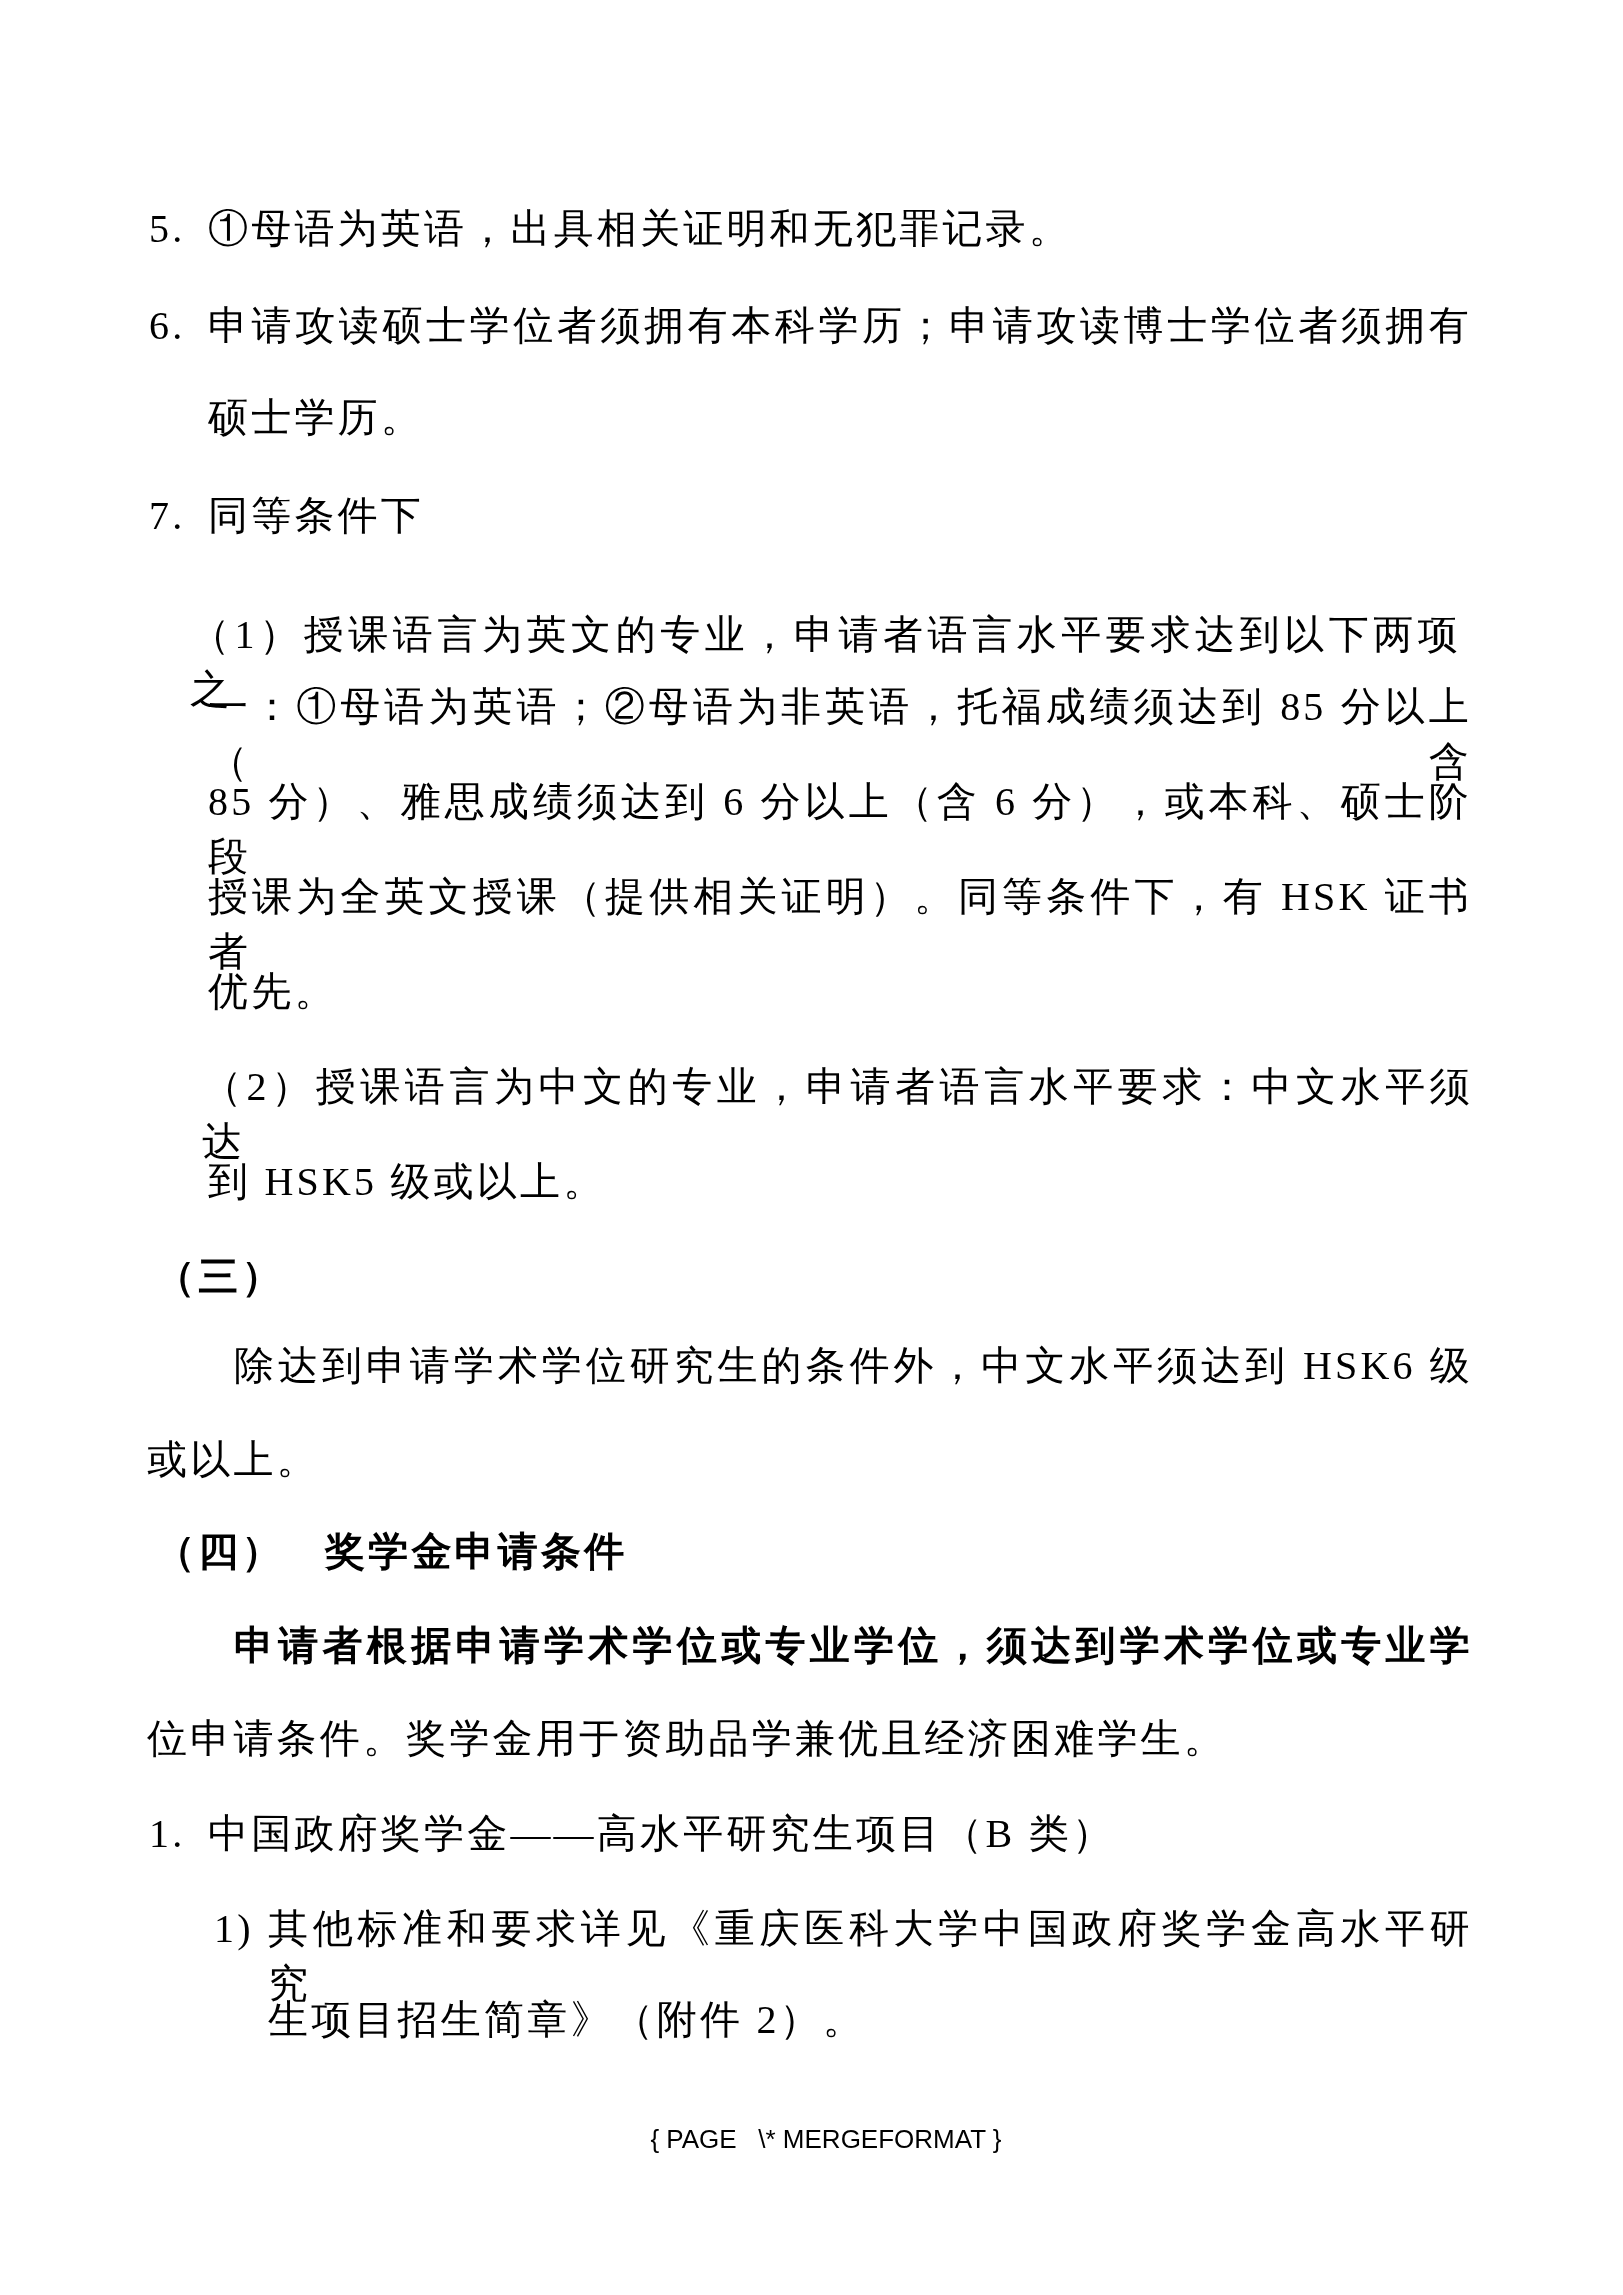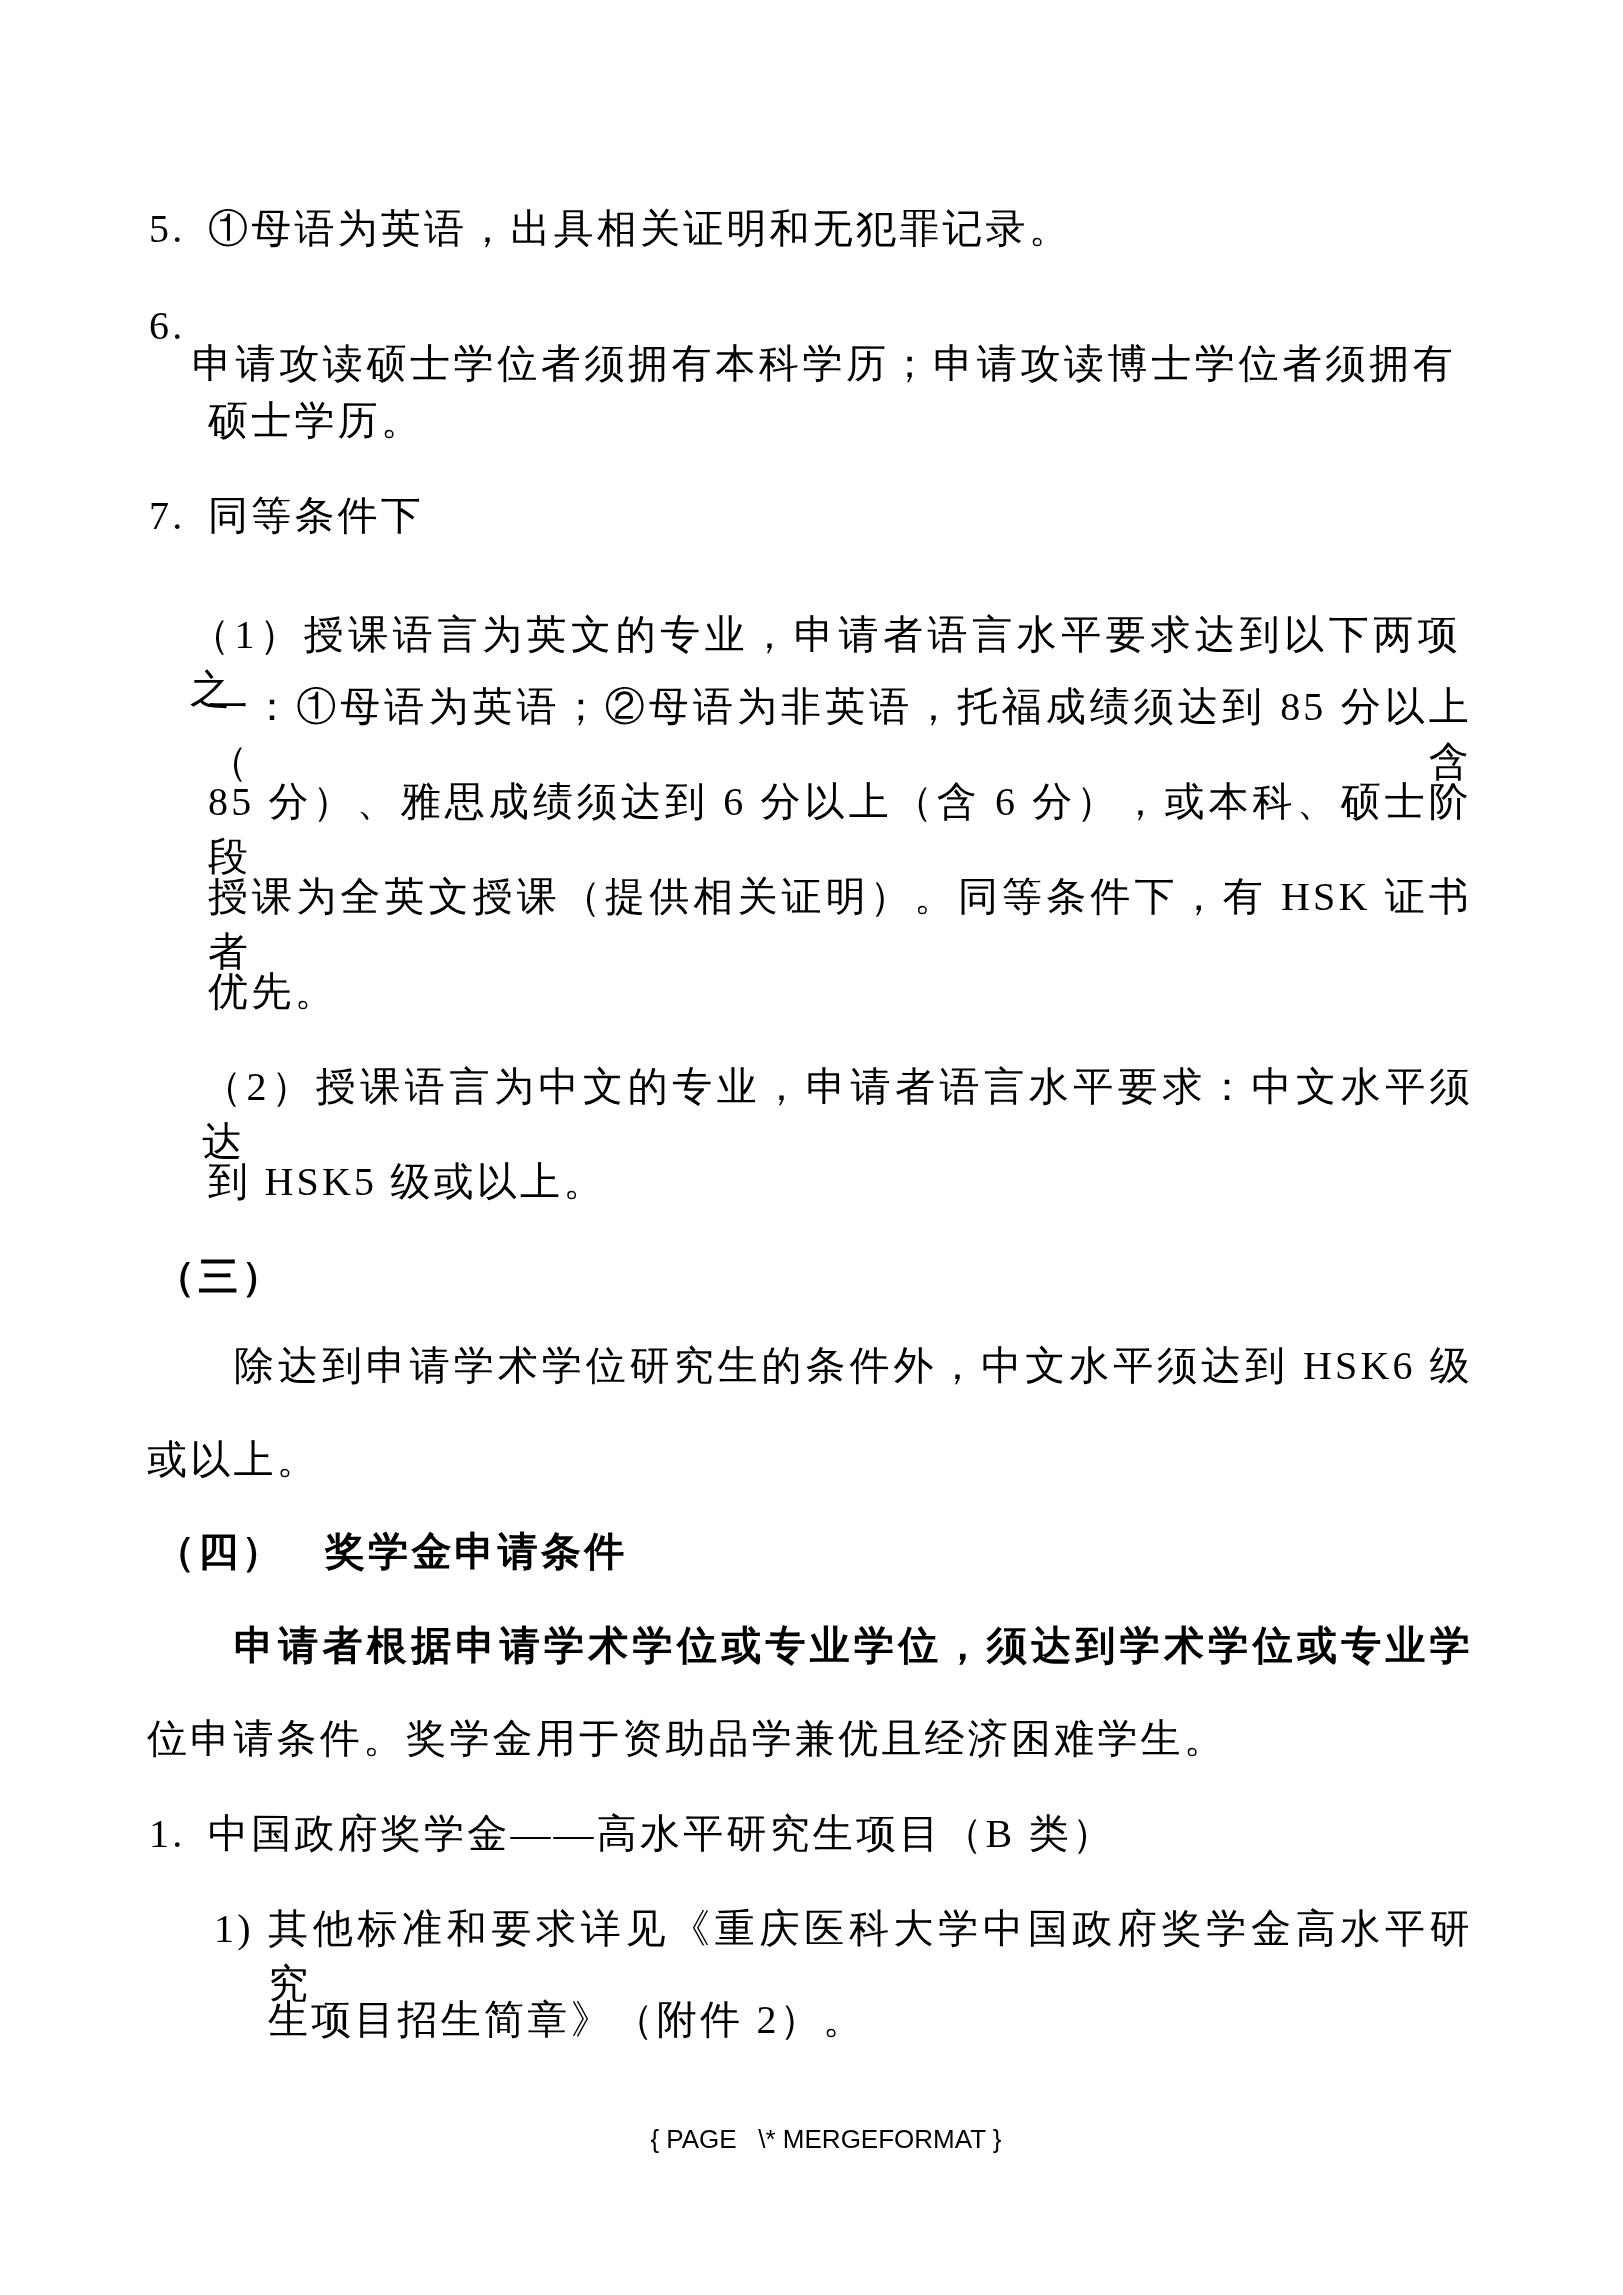--- a/index.html
+++ b/index.html
@@ -24,23 +24,23 @@
 <body>
 
 <div class="page">
   <div id="doc-body">
       <div class="line" style="top: 201px;">
         <span class="num" style="left: 149px;">5.</span>
         <span class="seg" style="left: 208px;">①母语为英语，出具相关证明和无犯罪记录。</span>
       </div>
       <div class="line" style="top: 298px;">
         <span class="num" style="left: 149px;">6.</span>
-        <span class="seg justify" style="left: 192px; width: 1264px; margin-top: 38px;">申请攻读硕士学位者须拥有本科学历；申请攻读博士学位者须拥有</span>
+        <span class="seg justify" style="left: 208px; width: 1264px;">申请攻读硕士学位者须拥有本科学历；申请攻读博士学位者须拥有</span>
       </div>
-      <div class="line" style="top: 393px;">
+      <div class="line" style="top: 393px; font-family: Liberation Mono, monospace;">
         <span class="seg" style="left: 208px;">硕士学历。</span>
       </div>
       <div class="line" style="top: 488px;">
         <span class="num" style="left: 149px;">7.</span>
         <span class="seg" style="left: 208px;">同等条件下</span>
       </div>
       <div class="line" style="top: 583px;">
         <span class="seg justify" style="left: 190px; width: 1271px; margin-top: 24px;">（1）授课语言为英文的专业，申请者语言水平要求达到以下两项之</span>
       </div>
       <div class="line" style="top: 679px;">

